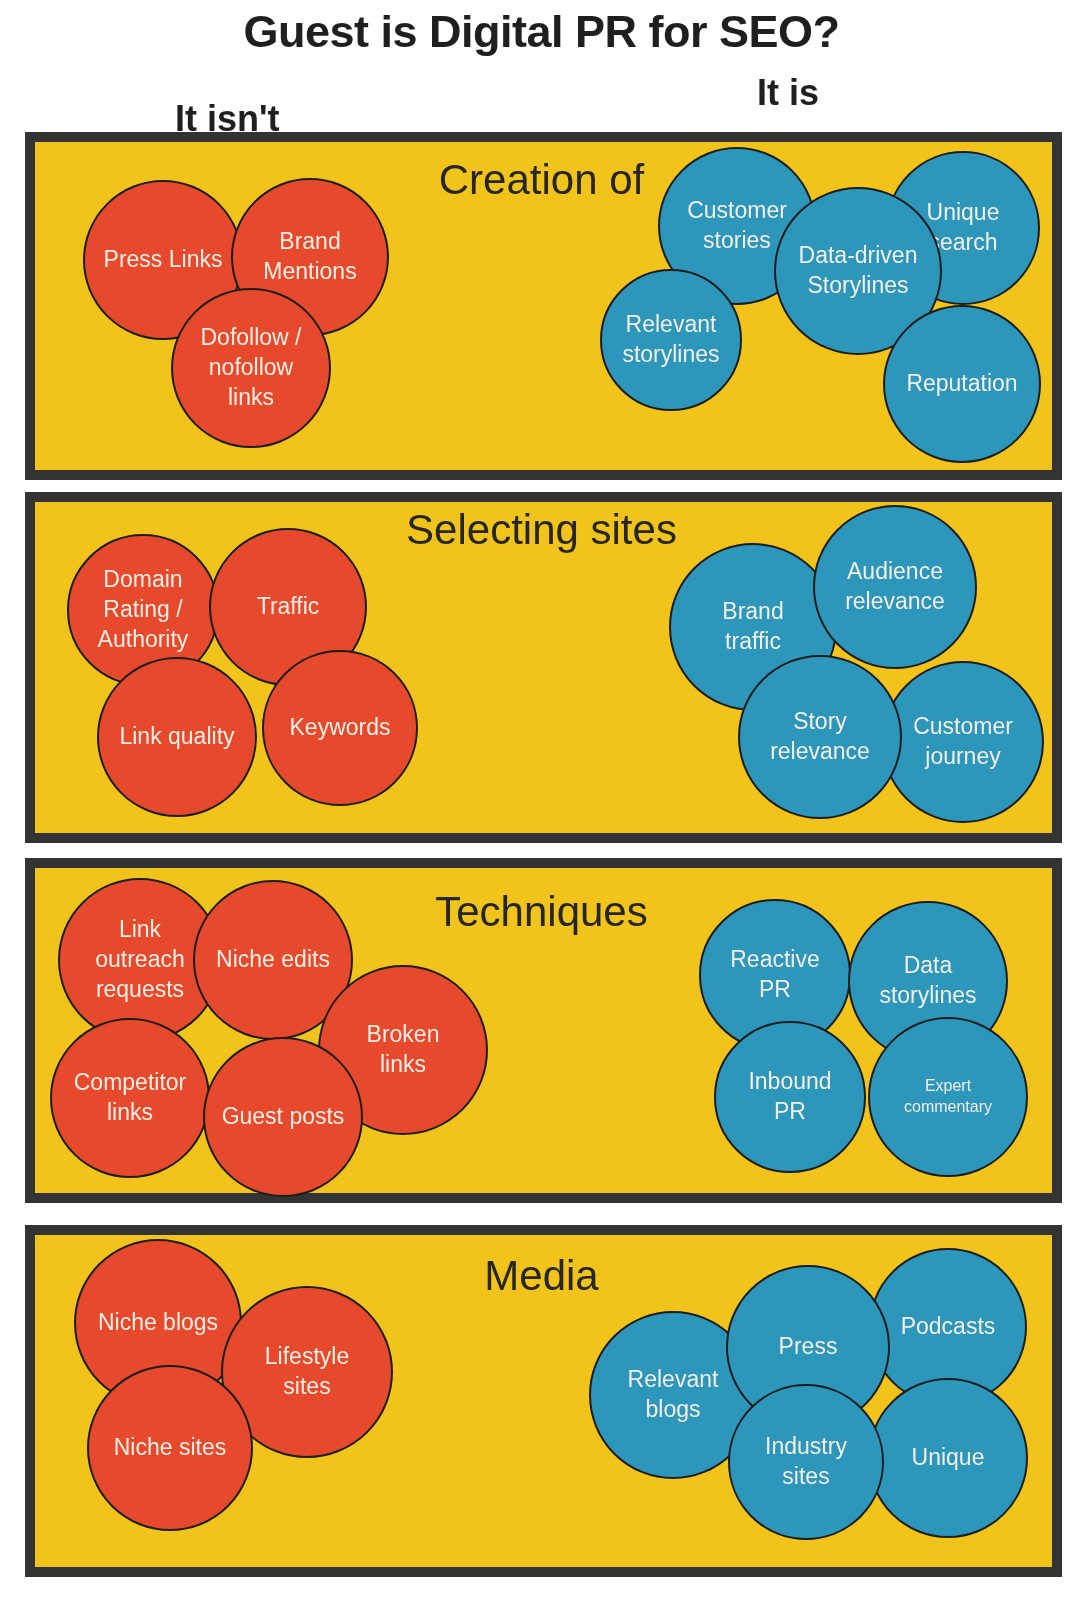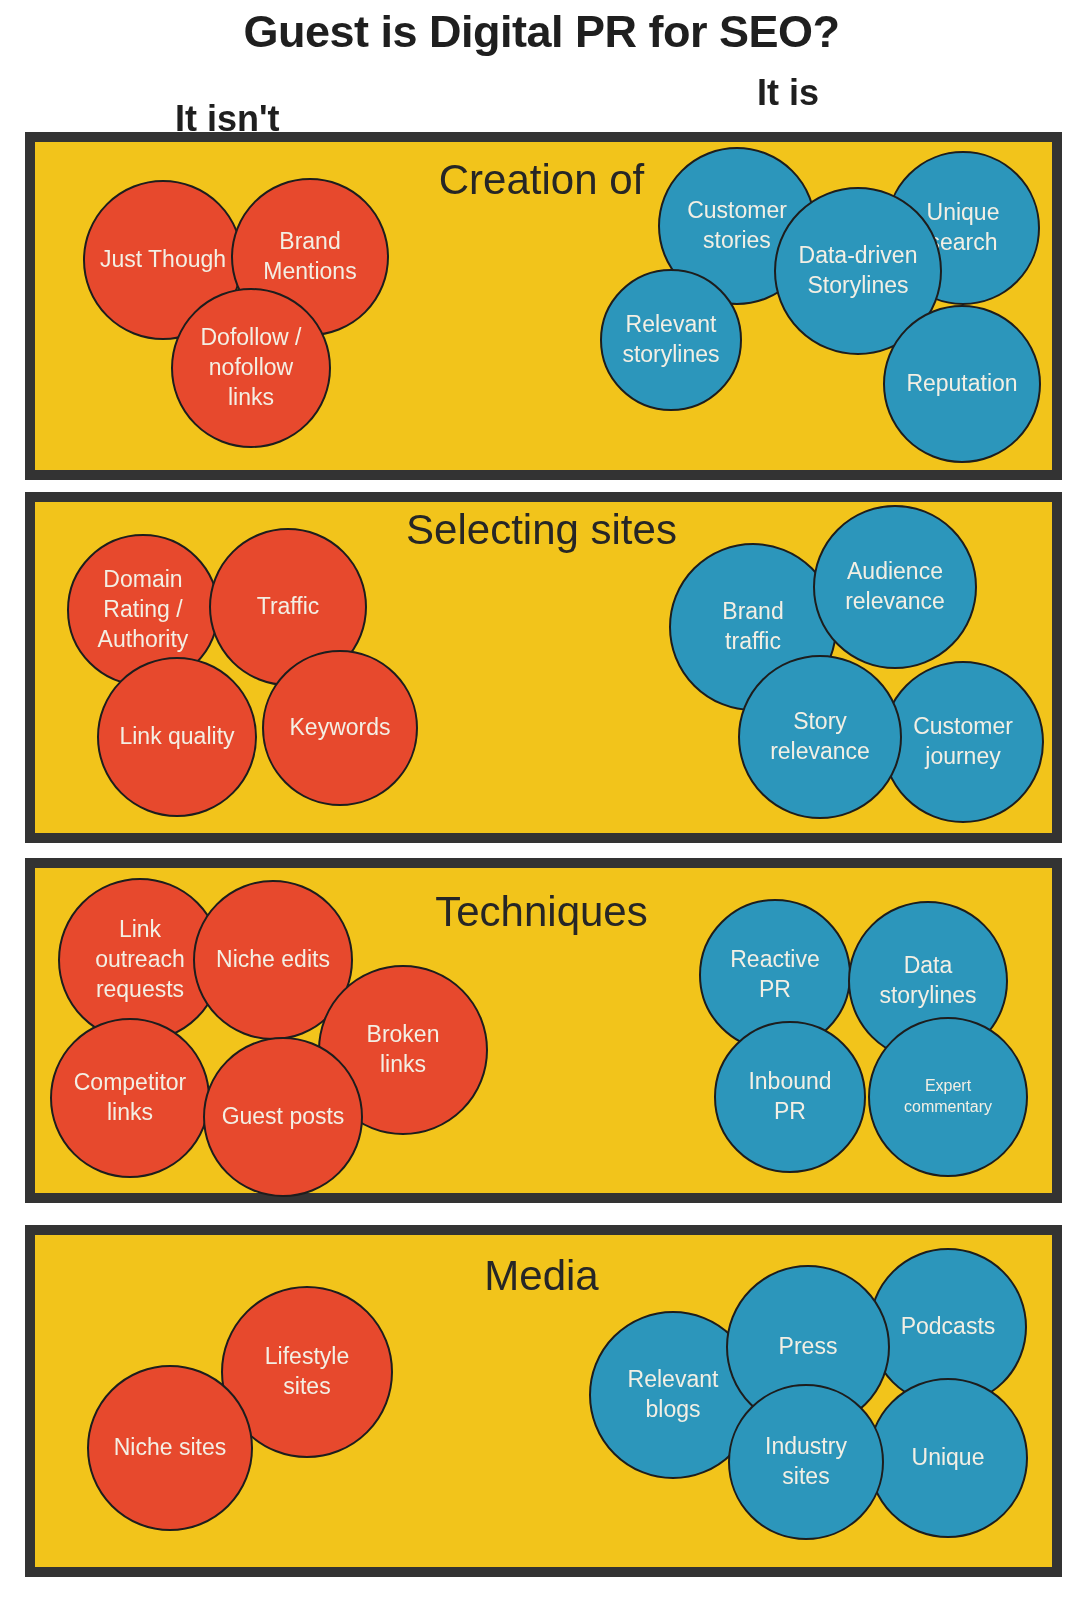--- a/index.html
+++ b/index.html
@@ -67,21 +67,21 @@
 <body>
 
 <div id="page">
   <div class="main-title">Guest is Digital PR for SEO?</div>
   <div class="col-header" id="col-isnt">It isn't</div>
   <div class="col-header" id="col-is">It is</div>
 
 <div class="panel" style="top: 132px; height: 348px;"></div>
     <div class="section-title" style="top: 158px;">Creation of</div>
     <div class="bubble isnt" style="left: 83px; top: 180px; width: 160px; height: 160px;">
-      <span class="bubble-label">Just Though</span>
+      <span class="bubble-label">Press Links</span>
     </div>
     <div class="bubble isnt" style="left: 231px; top: 178px; width: 158px; height: 158px;">
       <span class="bubble-label">Brand
 Mentions</span>
     </div>
     <div class="bubble isnt" style="left: 171px; top: 288px; width: 160px; height: 160px;">
       <span class="bubble-label">Dofollow /
 nofollow
 links</span>
     </div>
@@ -168,20 +168,23 @@
     <div class="bubble is" style="left: 714px; top: 1021px; width: 152px; height: 152px;">
       <span class="bubble-label">Inbound
 PR</span>
     </div>
     <div class="bubble is" style="left: 868px; top: 1017px; width: 160px; height: 160px;">
       <span class="bubble-label" style="font-size: 16px;">Expert
 commentary</span>
     </div>
     <div class="panel" style="top: 1225px; height: 352px;"></div>
     <div class="section-title" style="top: 1254px;">Media</div>
+    <div class="bubble isnt" style="left: 74px; top: 1239px; width: 168px; height: 168px;">
+      <span class="bubble-label">Niche blogs</span>
+    </div>
     <div class="bubble isnt" style="left: 221px; top: 1286px; width: 172px; height: 172px;">
       <span class="bubble-label">Lifestyle
 sites</span>
     </div>
     <div class="bubble isnt" style="left: 87px; top: 1365px; width: 166px; height: 166px;">
       <span class="bubble-label">Niche sites</span>
     </div>
     <div class="bubble is" style="left: 589px; top: 1311px; width: 168px; height: 168px;">
       <span class="bubble-label">Relevant
 blogs</span>

